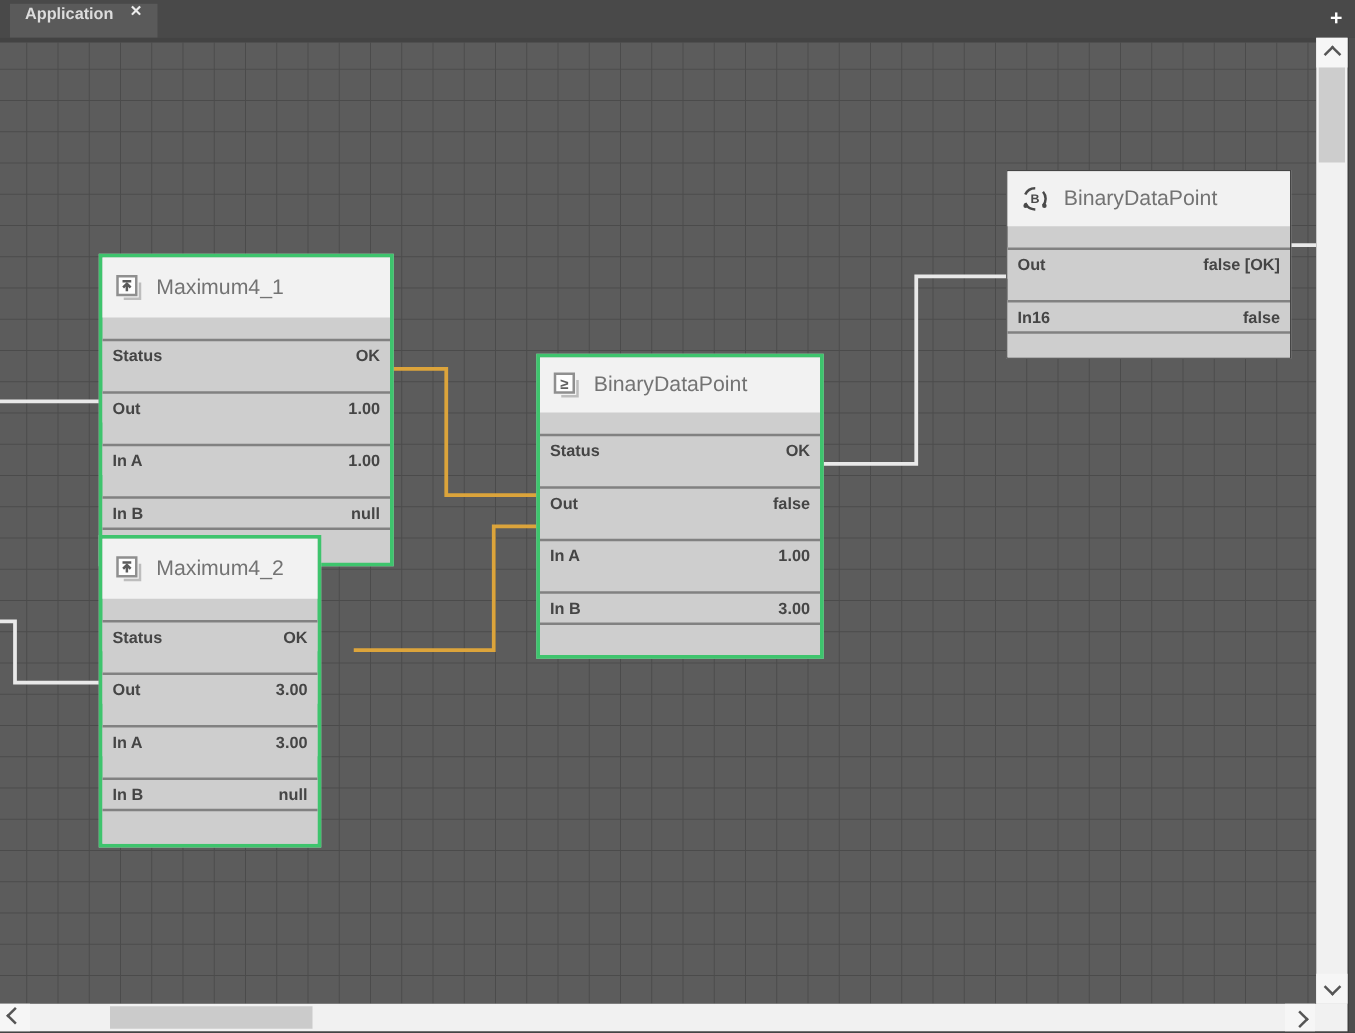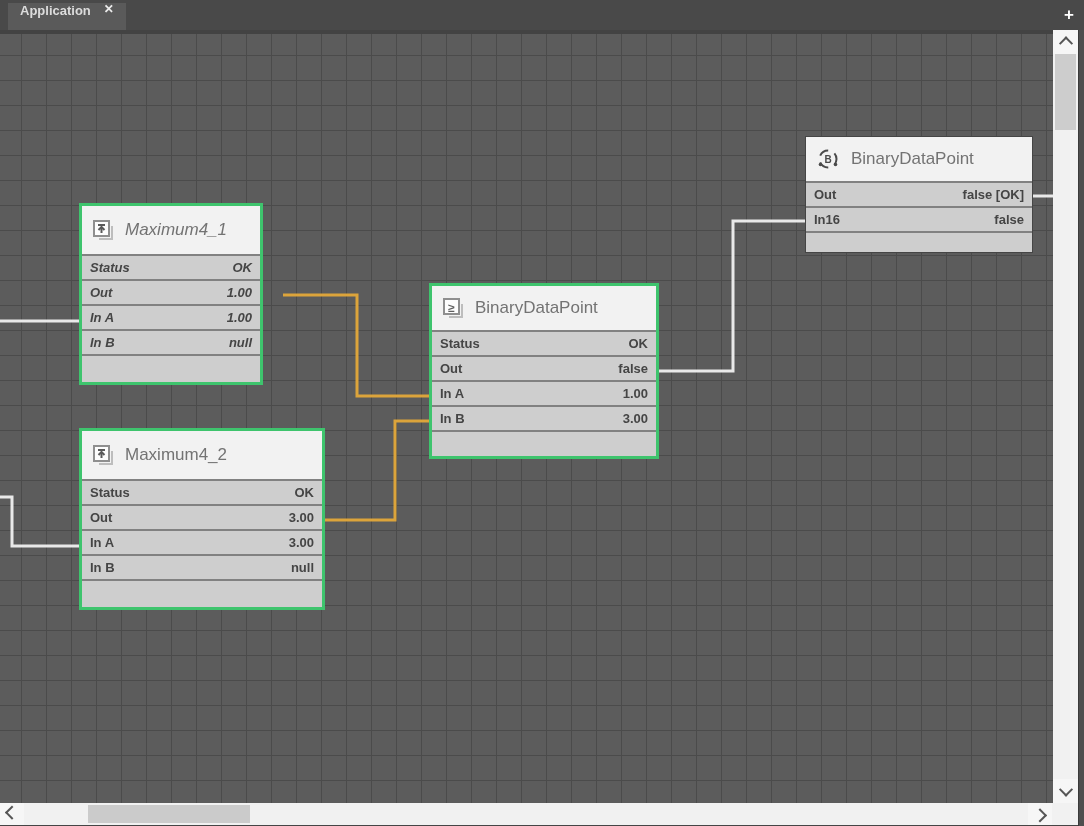--- a/index.html
+++ b/index.html
@@ -37,21 +37,21 @@
   .wires polyline{fill:none;stroke-width:3;}
   .wire-white{stroke:var(--wire-white);}
   .wire-orange{stroke:var(--wire-orange);}
 
   
   .node{position:absolute;box-sizing:border-box;border:1px solid #454545;background:var(--node-row-bg);z-index:2;margin-top:-4px;}
   .node.selected{border:3px solid var(--selection-green);}
   .node-header{background:var(--node-header-bg);display:flex;align-items:center;gap:11px;padding:0 10px;height:44px;}
   .n0 .node-header,.n1 .node-header{height:48px;}
   .node-title{font-size:17px;color:#737373;white-space:nowrap;}
-  .node-row{height:23px;border-top:2px solid var(--row-separator);display:flex;justify-content:space-between;align-items:center;padding:0 8px;background:var(--node-row-bg);font-weight:bold;font-size:13px;color:#454545;}
+  .node-row{height:23px;border-top:2px solid var(--row-separator);display:flex;justify-content:space-between;align-items:center;padding:0 8px;background:var(--node-row-bg);font-weight:bold;font-size:13px;color:#454545;margin-top:17px;}
   .node-footer{height:26px;border-top:2px solid var(--row-separator);background:var(--node-row-bg);}
   .n2 .node-footer{height:24px;}
   .n3 .node-footer{height:19px;}
   .icon{display:inline-flex;}
 
   
   .vscroll{position:absolute;left:1053px;top:30px;width:25px;height:773px;background:#f1f1f1;z-index:4;}
   .vscroll .btn{position:absolute;left:0;width:25px;height:24px;background:#f6f6f6;display:flex;align-items:center;justify-content:center;}
   .vscroll .btn.up{top:0;}
   .vscroll .btn.down{bottom:0;}
@@ -86,21 +86,21 @@
 
     <svg class="wires">
       <polyline class="wire-white" points="0,291 79,291"></polyline>
       <polyline class="wire-white" points="0,467 12,467 12,516 79,516"></polyline>
       <polyline class="wire-orange" points="283,265 357,265 357,366 429,366"></polyline>
       <polyline class="wire-orange" points="283,490 395,490 395,391 429,391"></polyline>
       <polyline class="wire-white" points="659,341 733,341 733,191 805,191"></polyline>
       <polyline class="wire-white" points="1033,166 1053,166"></polyline>
     </svg>
 
-    <div class="node n0 selected" style="left:79px;top:173px;width:184px;font-style:italic;">
+    <div class="node n0 selected" style="left:79px;top:173px;width:236px;">
       <div class="node-header">
         <span class="icon">
           <svg width="22" height="22" viewBox="0 0 22 22">
             <path d="M20 7 V20 H7" fill="none" stroke="#bdbdbd" stroke-width="2"></path>
             <rect x="2" y="2" width="15" height="15" fill="#fdfdfd" stroke="#8f8f8f" stroke-width="2"></rect>
             <line x1="6" y1="6" x2="13" y2="6" stroke="#5a5a5a" stroke-width="2"></line>
             <line x1="9.5" y1="8.5" x2="9.5" y2="14" stroke="#5a5a5a" stroke-width="2"></line>
             <polyline points="6.5,11 9.5,8 12.5,11" fill="none" stroke="#5a5a5a" stroke-width="2"></polyline>
           </svg>
         </span>
@@ -120,21 +120,21 @@
             <span class="row-value">1.00</span>
           </div>
           <div class="node-row">
             <span class="row-label">In B</span>
             <span class="row-value">null</span>
           </div>
         </div>
       <div class="node-footer"></div>
     </div>
 
-    <div class="node n1 selected" style="left:79px;top:398px;width:246px;">
+    <div class="node n1 selected" style="left:79px;top:398px;width:178px;">
       <div class="node-header">
         <span class="icon">
           <svg width="22" height="22" viewBox="0 0 22 22">
             <path d="M20 7 V20 H7" fill="none" stroke="#bdbdbd" stroke-width="2"></path>
             <rect x="2" y="2" width="15" height="15" fill="#fdfdfd" stroke="#8f8f8f" stroke-width="2"></rect>
             <line x1="6" y1="6" x2="13" y2="6" stroke="#5a5a5a" stroke-width="2"></line>
             <line x1="9.5" y1="8.5" x2="9.5" y2="14" stroke="#5a5a5a" stroke-width="2"></line>
             <polyline points="6.5,11 9.5,8 12.5,11" fill="none" stroke="#5a5a5a" stroke-width="2"></polyline>
           </svg>
         </span>

